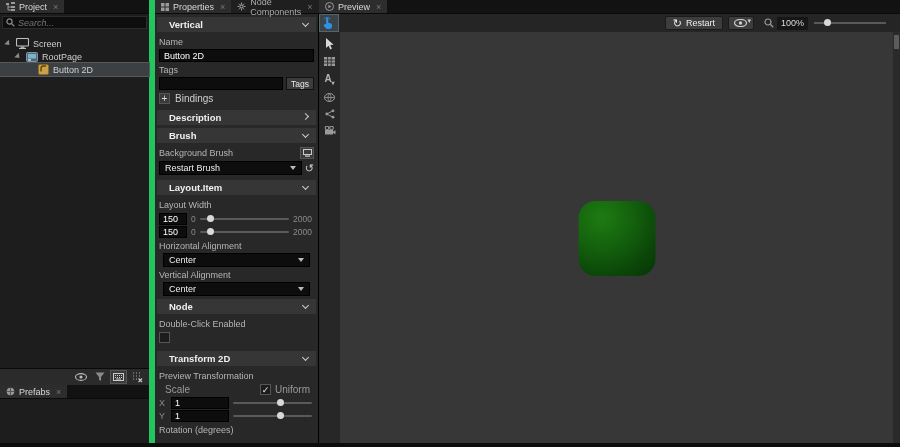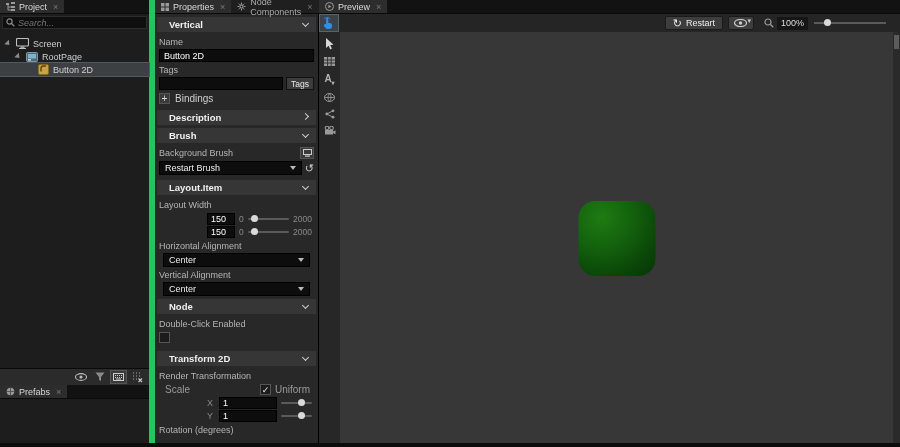--- a/index.html
+++ b/index.html
@@ -14,21 +14,21 @@
   .sechdr { height:15px; background:#363636; display:flex; align-items:center; margin:3px 2px 2px 2px; padding:0 8px 0 12px; }
   .sechdr b { flex:1; font-size:9.5px; color:#f0f0f0; }
   .chev { width:5px; height:5px; border-right:1.5px solid #cfcfcf; border-bottom:1.5px solid #cfcfcf; transform:rotate(45deg); margin-top:-2px; }
   .chev.right { transform:rotate(-45deg); }
   .lbl { color:#b5b5b5; font-size:9px; padding:3px 4px 2px 4px; }
   .inp { background:#0d0d0d; border:1px solid #000; color:#fff; height:13px; font-size:9px;
     font-family:"Liberation Sans", sans-serif; padding:0 4px; width:100%; }
   .dd { background:#0d0d0d; border:1px solid #000; height:14px; margin:0 8px; display:flex; align-items:center; padding:0 5px; color:#eee; font-size:9px; }
   .dd span.v { flex:1; }
   .tri { width:0; height:0; border-left:3.5px solid transparent; border-right:3.5px solid transparent; border-top:4px solid #bbb; }
-  .srow { display:flex; align-items:center; gap:4px; padding:1px 6px 1px 4px; height:13px;margin-left:48px; }
+  .srow { display:flex; align-items:center; gap:4px; padding:1px 6px 1px 4px; height:13px; }
   .srow .val { background:#0d0d0d; border:1px solid #000; color:#fff; font-size:9px; height:12px; line-height:11px; padding:0 3px; }
   .srow .val.w28 { width:28px; } .srow .val.w58 { width:58px; }
   .srow .mm { color:#8a8a8a; font-size:8.5px; }
   .srow .pfx { color:#8a8a8a; font-size:9px; width:8px; }
   .track { position:relative; flex:1; height:2px; background:#5a5a5a; border-radius:1px; }
   .thumb { position:absolute; top:-3px; width:7px; height:7px; border-radius:50%; background:#d9d9d9; }
   .cb { width:11px; height:11px; background:#1c1c1c; border:1px solid #555; display:inline-flex; align-items:center; justify-content:center; color:#eee; font-size:9px; }
   svg { display:block; }
 
   
@@ -291,21 +291,21 @@
         <b>Node</b>
         <span class="chev"></span>
       </div>
       <div class="lbl">Double-Click Enabled</div>
       <div style="padding:1px 4px 3px 4px"><span class="cb"></span></div>
 
       <div class="sechdr">
         <b>Transform 2D</b>
         <span class="chev"></span>
       </div>
-      <div class="lbl">Render Transformation</div>
+      <div class="lbl">Preview Transformation</div>
       <div class="unirow">
         <span style="margin-right:auto;padding-left:2px">Scale</span>
         <span class="cb">✓</span>
         <span>Uniform</span>
       </div>
       <div class="srow">
         <span class="pfx">X</span>
         <div class="val w58">1</div>
         <div class="track">
             <span class="thumb" style="left:56%"></span>

